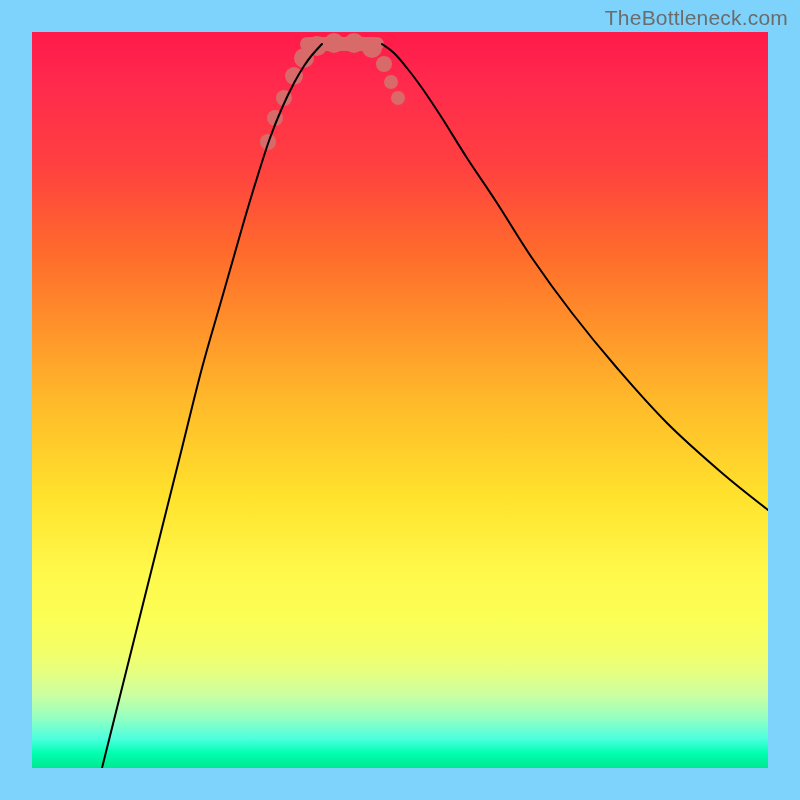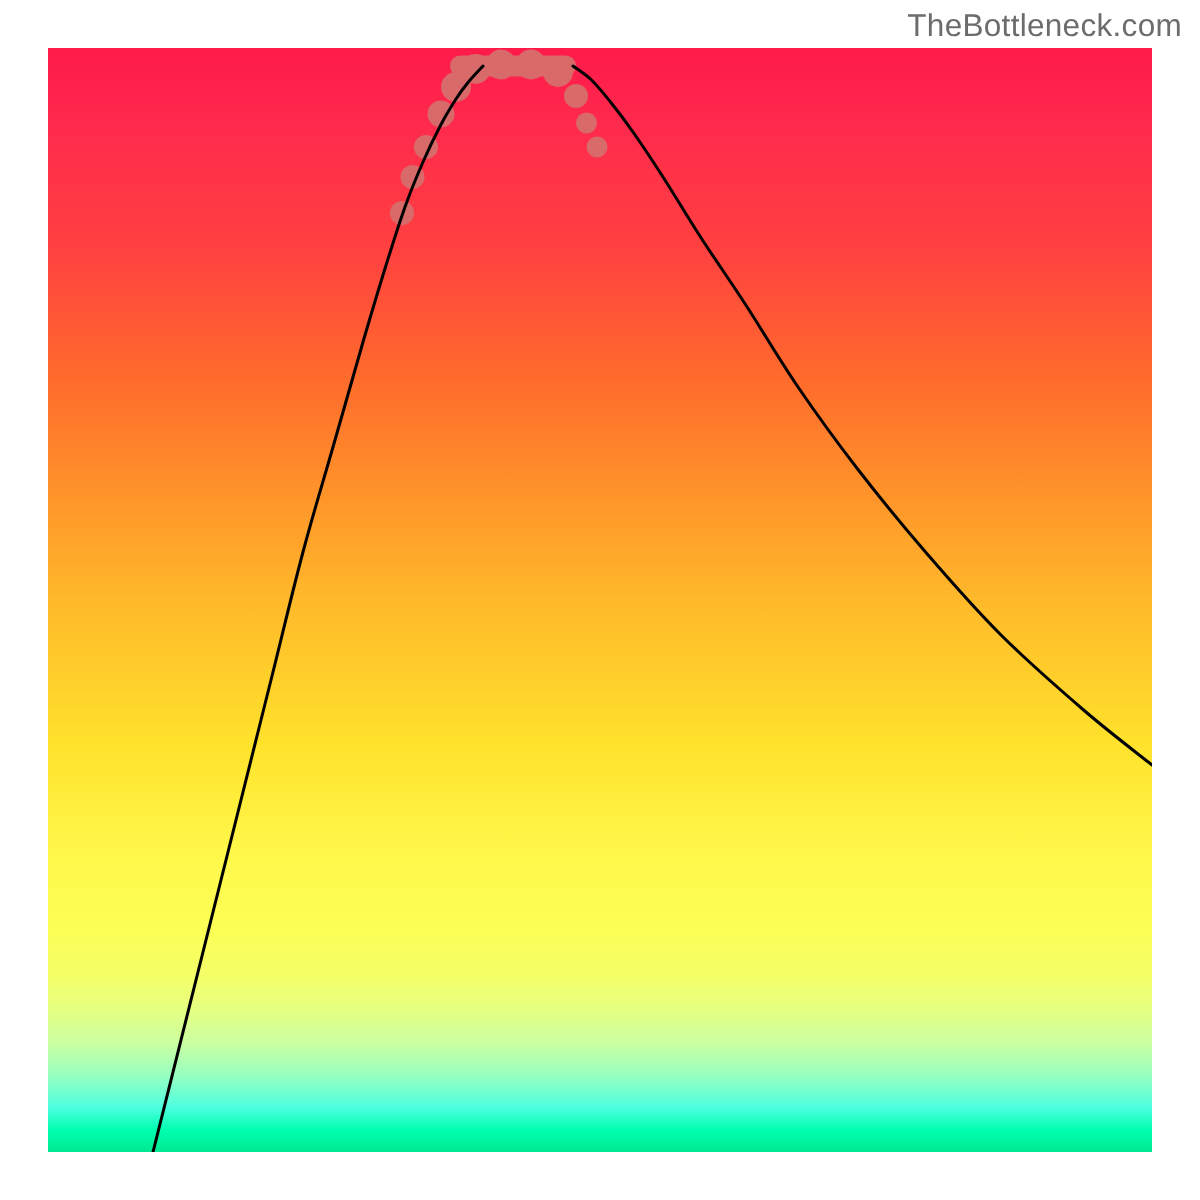--- a/index.html
+++ b/index.html
@@ -1,21 +1,21 @@
 <!DOCTYPE html>
 <html><head>
 <meta charset="utf-8">
 <style>
   * { margin: 0; padding: 0; box-sizing: border-box; }
   html, body { width: 800px; height: 800px; overflow: hidden; background: #000; }
   .container {
     position: relative;
     width: 800px;
     height: 800px;
-    background: #ffffff;
+    background: #7dd3fc;
   }
   .plot-area {
     position: absolute;
     left: 32px;
     top: 32px;
     width: 736px;
     height: 736px;
     overflow: hidden;
   }
   .gradient-bg {

